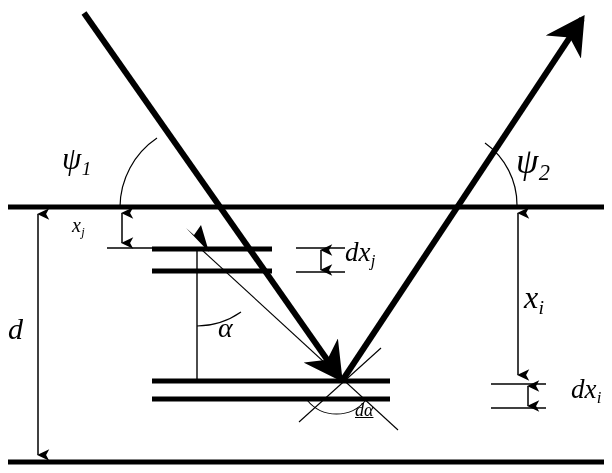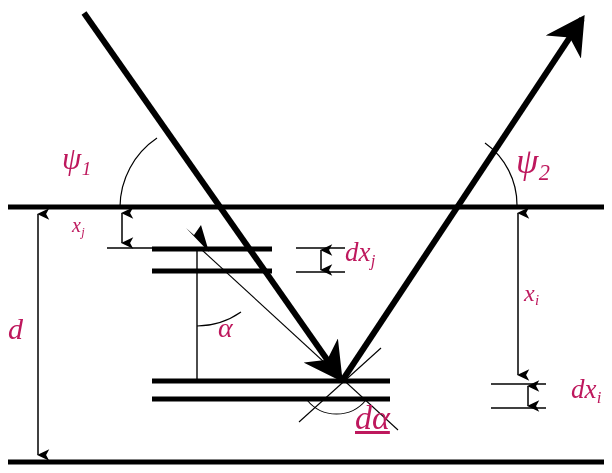--- a/index.html
+++ b/index.html
@@ -21,38 +21,38 @@
     position: absolute;
     left: 0;
     top: 0;
     width: 612px;
     height: 473px;
   }
   .math-label {
     position: absolute;
     font-family: "Liberation Serif", serif;
     font-style: italic;
-    color: #be185d;
+    color: #000000;
     white-space: nowrap;
     line-height: 1;
     user-select: none;
   }
   .math-label sub {
     font-size: 0.62em;
     font-style: italic;
     vertical-align: -0.30em;
     padding-left: 0.02em;
   }
   .lbl-psi1 { left: 62px;  top: 143px; font-size: 31px; }
   .lbl-psi2 { left: 516px; top: 143px; font-size: 36px; }
   .lbl-xj   { left: 72px;  top: 215px; font-size: 20px; }
-  .lbl-xi   { left: 524px; top: 281px; font-size: 24px; }
+  .lbl-xi   { left: 524px; top: 281px; font-size: 32px; }
   .lbl-d    { left: 8px;   top: 314px; font-size: 30px; }
   .lbl-alpha{ left: 218px; top: 314px; font-size: 28px; }
-  .lbl-dalpha { left: 355px; top: 401px; font-size: 34px; text-decoration: underline; }
+  .lbl-dalpha { left: 355px; top: 401px; font-size: 18px; text-decoration: underline; }
   .lbl-dxj  { left: 345px; top: 239px; font-size: 27px; }
   .lbl-dxi  { left: 571px; top: 376px; font-size: 27px; }
 </style>
 </head>
 <body>
 
 <div id="diagram-root">
 
   <svg id="diagram-svg" viewBox="0 0 612 473">
 

